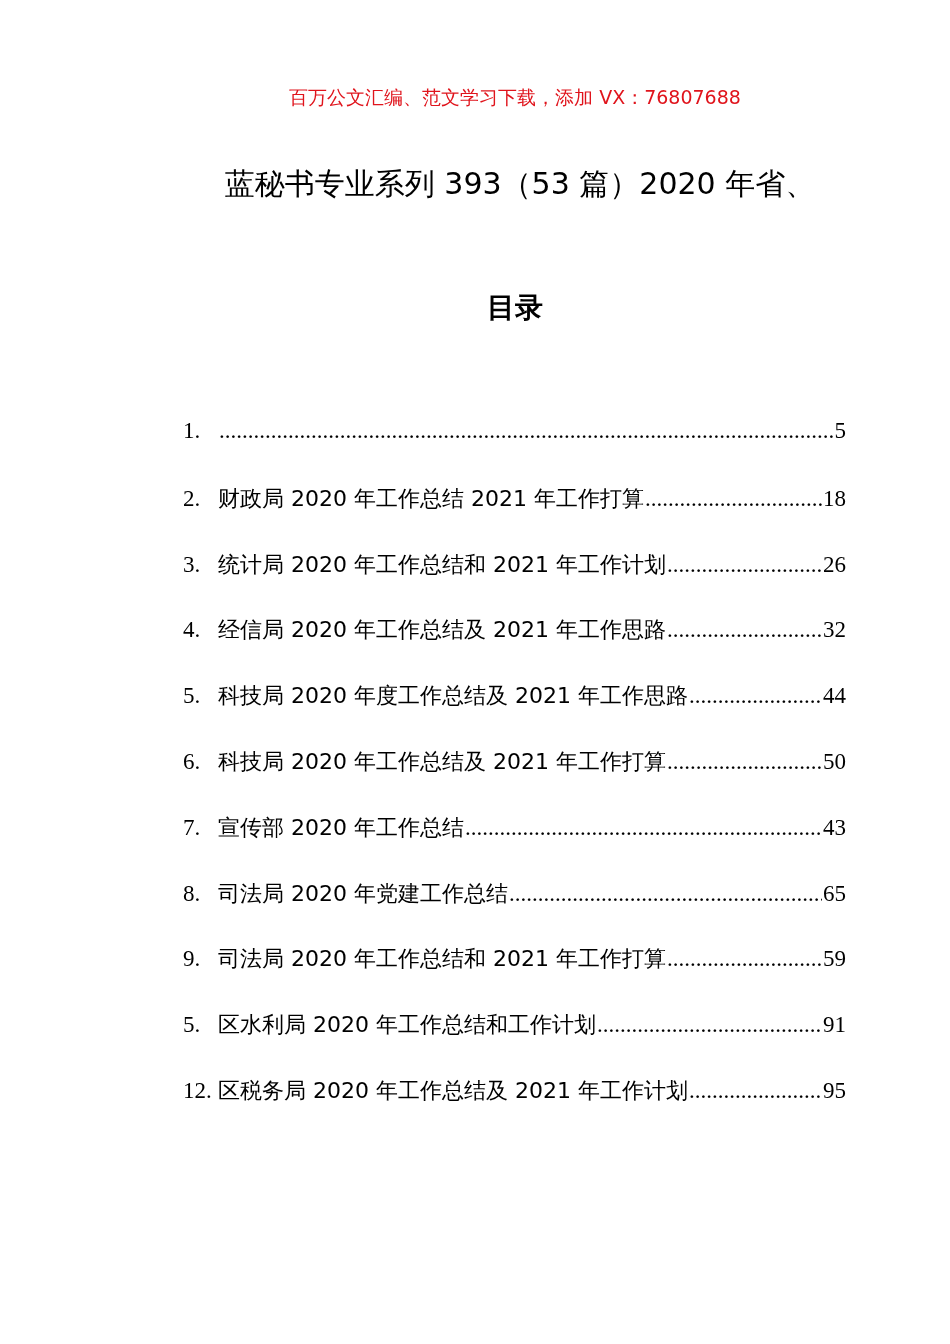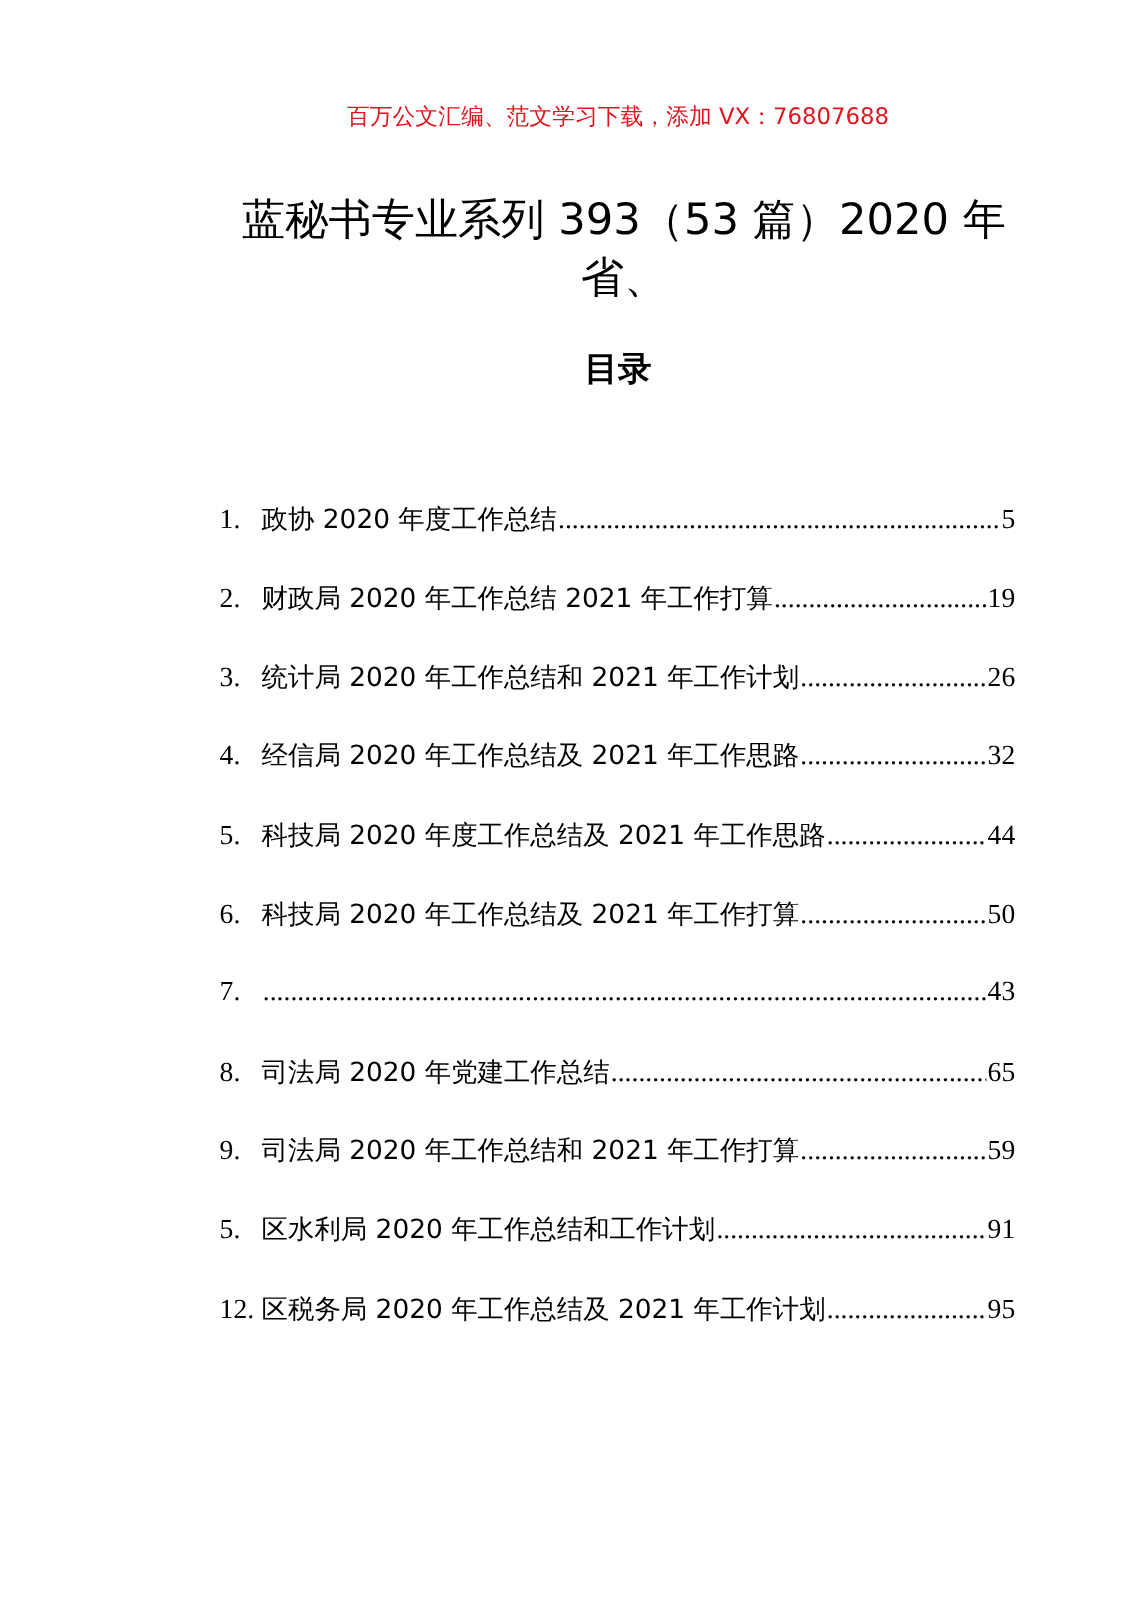--- a/index.html
+++ b/index.html
@@ -4,21 +4,21 @@
 <style>
   html, body { margin: 0; padding: 0; background: #ffffff; }
   body { width: 950px; height: 1344px; position: relative; overflow: hidden; }
   .page { position: absolute; left: 0; top: 0; width: 796px; height: 1344px; background: #fff; margin-left: 40px; }
   .header-note {
     position: absolute; left: 0; width: 950px; top: 84px; text-align: center;
     color: #e0141c; font-family: "DejaVu Sans", sans-serif; font-size: 19px; line-height: 26px;
   }
   .doc-title {
     position: absolute; left: 130px; width: 700px; top: 160px; text-align: center;
-    color: #000; font-family: "DejaVu Sans", sans-serif; font-size: 36px; line-height: 48px;
+    color: #000; font-family: "DejaVu Sans", sans-serif; font-size: 30px; line-height: 48px;
   }
   .toc-heading {
     position: absolute; left: 0; width: 950px; top: 286px; text-align: center;
     color: #000; font-family: "DejaVu Sans", sans-serif; font-weight: bold; font-size: 28px; line-height: 44px;
   }
   .toc { position: absolute; left: 143px; top: 418px; width: 663px; }
   .toc-row {
     display: flex; align-items: baseline; height: 65.8px;
     font-family: "Liberation Serif", "DejaVu Serif", serif; font-size: 23px; color: #000;
   }
@@ -42,29 +42,28 @@
 
   <div class="doc-title">
     <div>蓝秘书专业系列 393（53 篇）2020 年省、</div>
   </div>
 
   <div class="toc-heading">目录</div>
 
   <div class="toc">
     <div class="toc-row">
       <span class="toc-num">1.</span>
-      <span class="toc-text">政协 2020 年度工作总结</span>
       <span class="toc-dots"></span>
       <span class="toc-page">5</span>
     </div>
     <div class="toc-row">
       <span class="toc-num">2.</span>
       <span class="toc-text">财政局 2020 年工作总结 2021 年工作打算</span>
       <span class="toc-dots"></span>
-      <span class="toc-page">19</span>
+      <span class="toc-page">18</span>
     </div>
     <div class="toc-row">
       <span class="toc-num">3.</span>
       <span class="toc-text">统计局 2020 年工作总结和 2021 年工作计划</span>
       <span class="toc-dots"></span>
       <span class="toc-page">26</span>
     </div>
     <div class="toc-row">
       <span class="toc-num">4.</span>
       <span class="toc-text">经信局 2020 年工作总结及 2021 年工作思路</span>
@@ -78,20 +77,21 @@
       <span class="toc-page">44</span>
     </div>
     <div class="toc-row">
       <span class="toc-num">6.</span>
       <span class="toc-text">科技局 2020 年工作总结及 2021 年工作打算</span>
       <span class="toc-dots"></span>
       <span class="toc-page">50</span>
     </div>
     <div class="toc-row">
       <span class="toc-num">7.</span>
+      <span class="toc-text">宣传部 2020 年工作总结</span>
       <span class="toc-dots"></span>
       <span class="toc-page">43</span>
     </div>
     <div class="toc-row">
       <span class="toc-num">8.</span>
       <span class="toc-text">司法局 2020 年党建工作总结</span>
       <span class="toc-dots"></span>
       <span class="toc-page">65</span>
     </div>
     <div class="toc-row">

